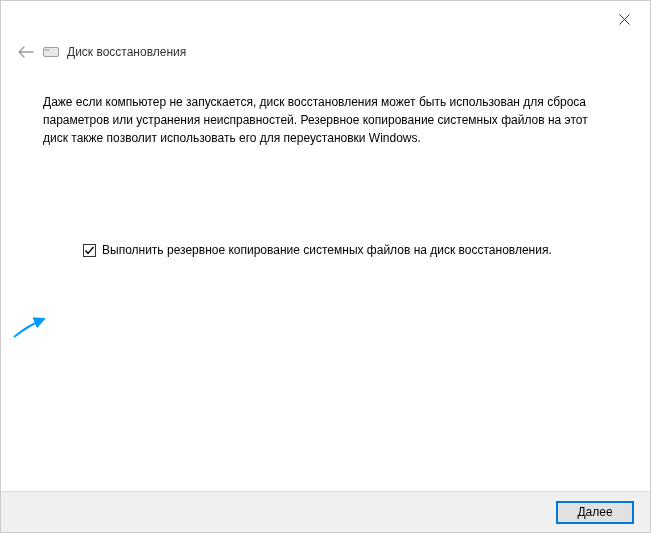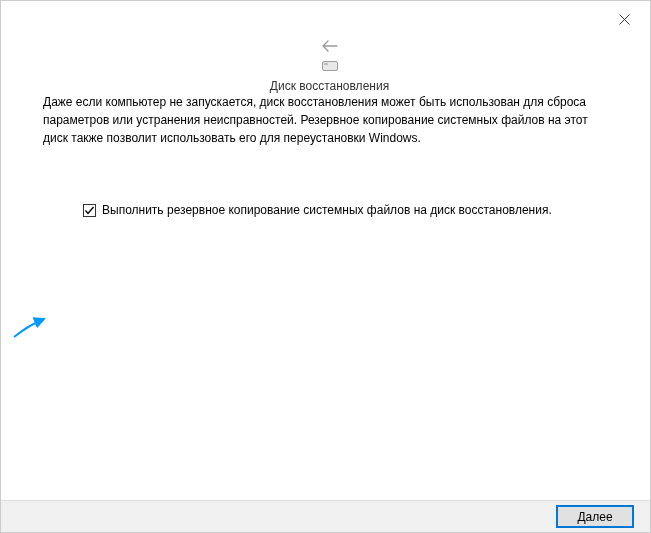--- a/index.html
+++ b/index.html
@@ -27,21 +27,20 @@
       cursor: pointer;
       color: #333;
     }
     .close-btn svg { width: 11px; height: 11px; }
     .header-row {
       display: flex;
       align-items: center;
       gap: 8px;
       padding: 2px 8px 0 16px;
       height: 28px;
-      flex-direction: column;
     }
     .back-arrow {
       color: #888;
       display: flex;
       align-items: center;
       cursor: pointer;
     }
     .back-arrow svg { width: 18px; height: 14px; }
     .disk-icon {
       display: flex;
@@ -58,21 +57,21 @@
     .heading {
       font-size: 16px;
       color: #003399;
       font-weight: 400;
       margin-bottom: 28px;
     }
     .description {
       font-size: 12px;
       color: #000;
       line-height: 1.5;
-      margin-bottom: 56px;
+      margin-bottom: 96px;
     }
     .checkbox-row {
       display: flex;
       align-items: center;
       gap: 6px;
       padding-left: 40px;
     }
     .checkbox {
       width: 13px;
       height: 13px;
@@ -93,21 +92,21 @@
       left: 10px;
       top: 316px;
       pointer-events: none;
     }
     .pointer-arrow svg { width: 38px; height: 22px; }
     .footer {
       position: absolute;
       bottom: 0;
       left: 0;
       right: 0;
-      height: 32px;
+      height: 41px;
       background: #f0f0f0;
       display: flex;
       justify-content: flex-end;
       align-items: center;
       gap: 8px;
       padding-right: 16px;
       border-top: 1px solid #ddd;
     }
     .btn {
       min-width: 78px;

